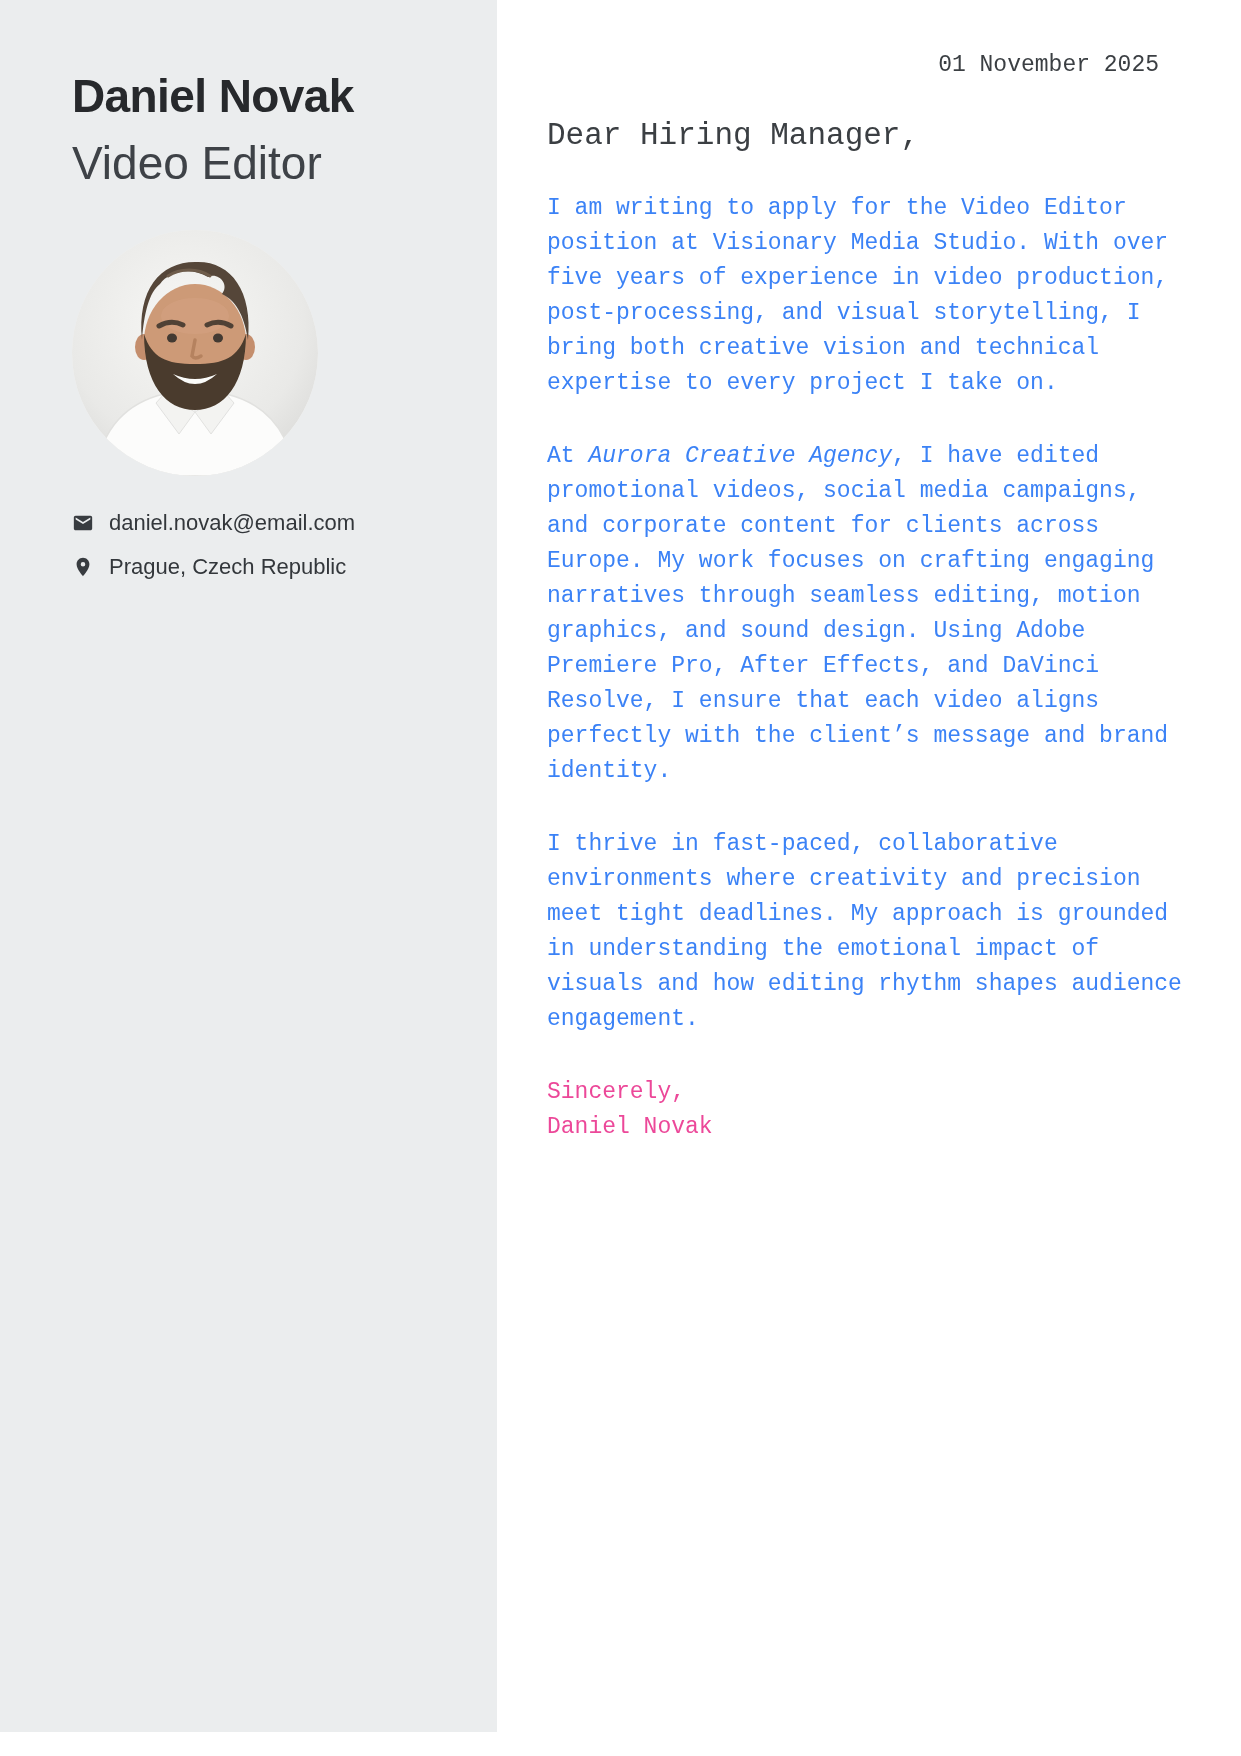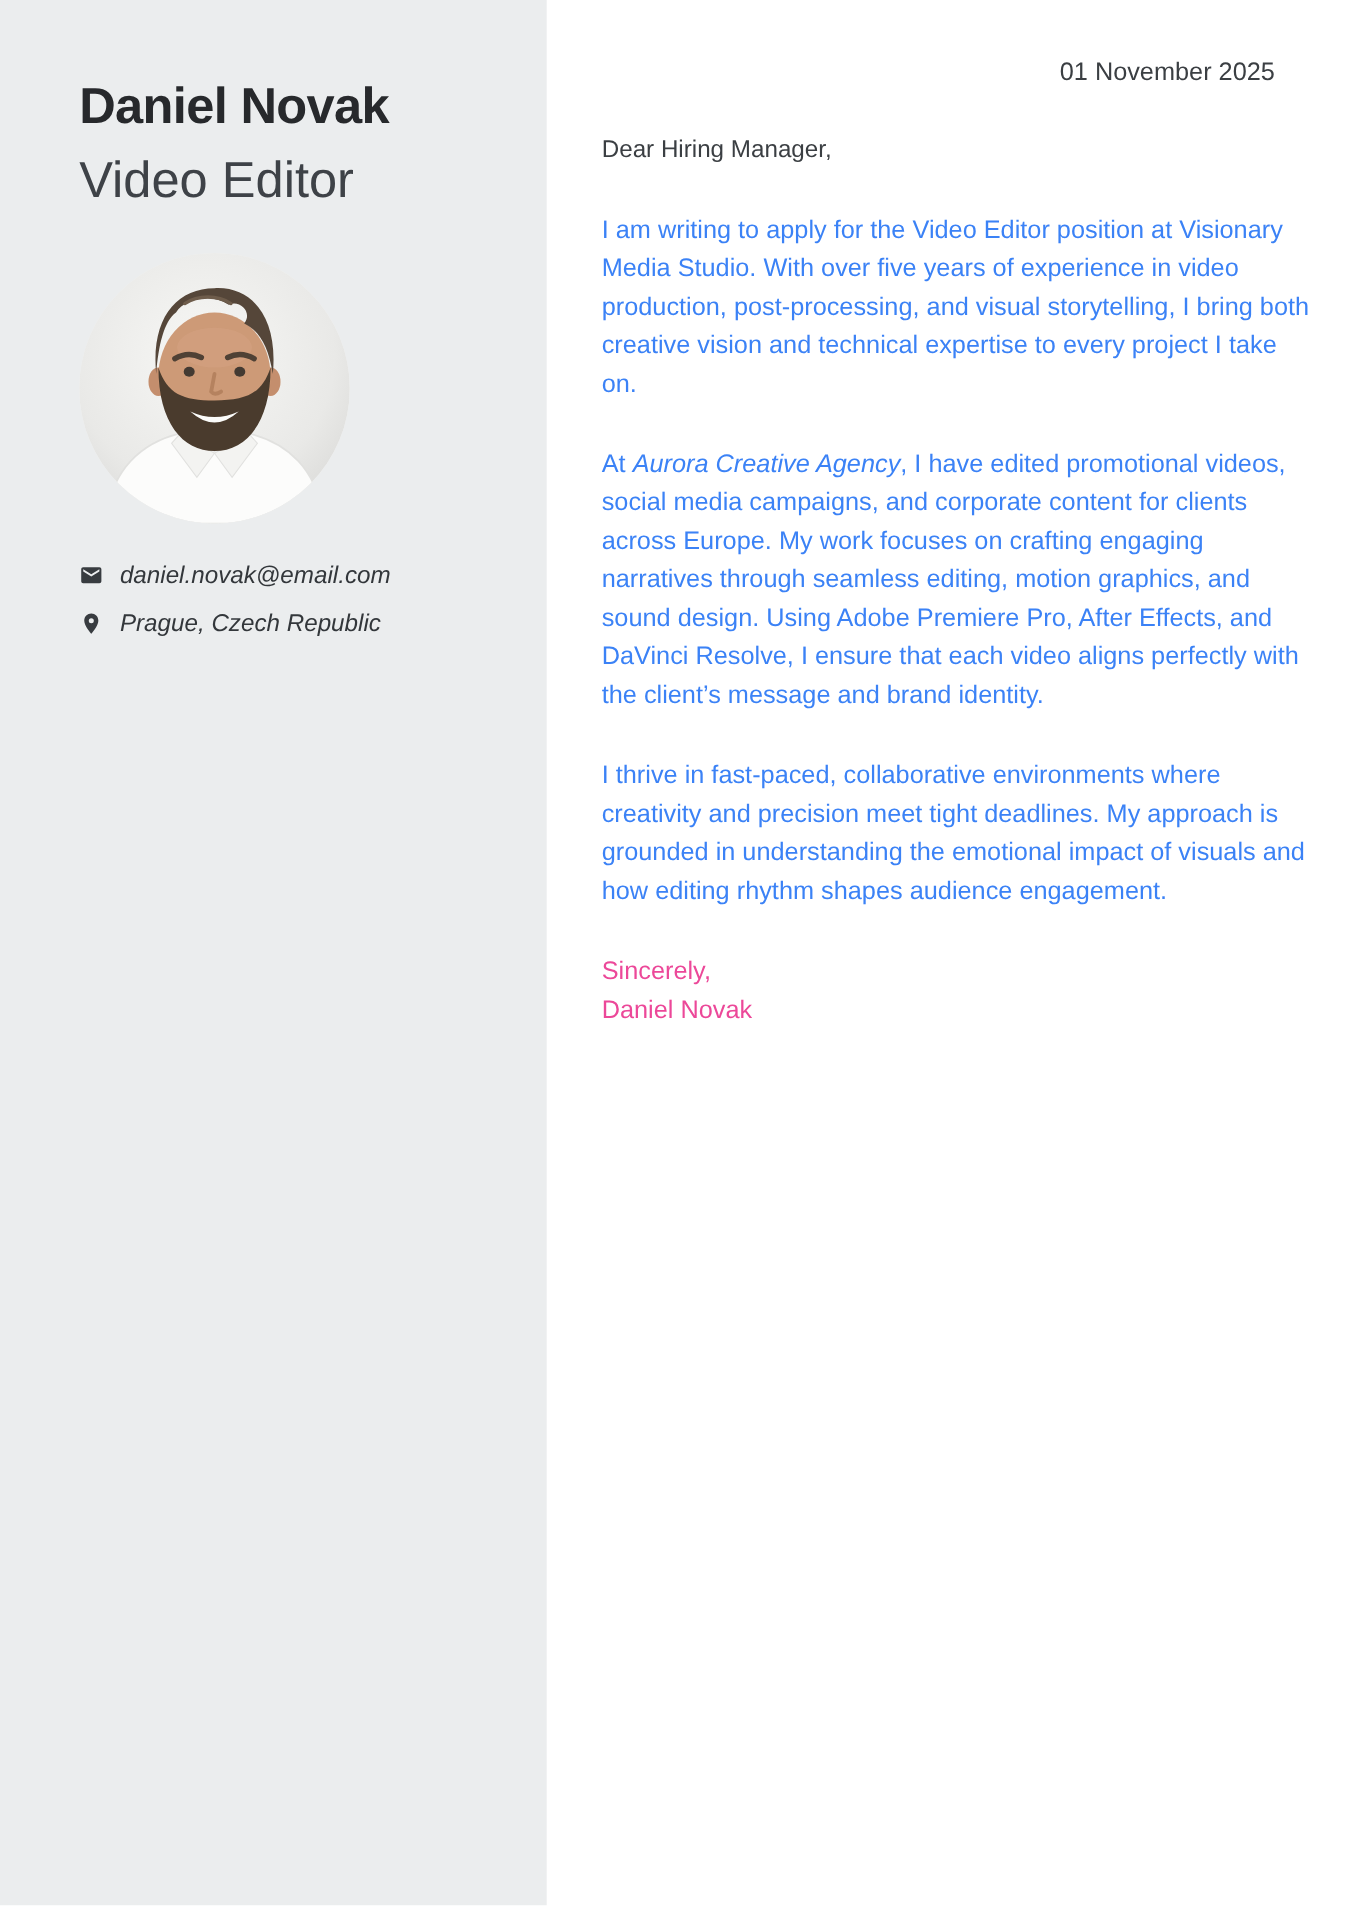--- a/index.html
+++ b/index.html
@@ -5,30 +5,30 @@
   html,body{margin:0;padding:0;background:#ffffff;}
   body{width:1241px;height:1756px;font-family:"Liberation Sans","DejaVu Sans",sans-serif;-webkit-font-smoothing:antialiased;}
   .page{position:relative;width:1241px;height:1732px;background:#ffffff;overflow:hidden;}
 
   
   .sidebar{position:absolute;left:0;top:0;width:497px;height:1756px;background:#ebedee;box-sizing:border-box;padding:70px 36px 0 72px;}
   .name{font-size:46px;line-height:1.15;font-weight:700;color:#27292c;letter-spacing:-0.6px;margin:0;}
   .role{font-size:46px;line-height:1.25;font-weight:400;color:#3e4247;margin-top:12px;}
   .avatar{width:246px;height:246px;border-radius:50%;overflow:hidden;margin-top:38px;background:#f0f0ee;}
   .avatar svg{display:block;width:246px;height:246px;}
-  .contacts{margin-top:34px;display:flex;flex-direction:column;gap:18px;font-style:italic;}
+  .contacts{margin-top:34px;display:flex;flex-direction:column;gap:18px;}
   .contact-row{display:flex;align-items:center;min-height:26px;}
   .contact-icon{width:24px;display:flex;justify-content:flex-start;align-items:center;flex:0 0 24px;}
   .contact-icon svg{display:block;}
   .contact-text{font-size:22px;color:#33373b;margin-left:13px;white-space:nowrap;}
 
   
-  .letter{position:absolute;left:497px;top:0;width:646px;box-sizing:content-box;padding:50px 0 0 50px;}
+  .letter{position:absolute;left:497px;top:0;width:646px;box-sizing:content-box;padding:50px 0 0 50px;font-family:Liberation Mono, monospace;}
   .date{font-size:23px;line-height:30px;color:#3b3f43;text-align:right;padding-right:34px;margin:0 0 38px 0;}
-  .salutation{font-size:22px;line-height:35px;color:#3b3f43;margin:0 0 38px 0;}
+  .salutation{font-size:31px;line-height:35px;color:#3b3f43;margin:0 0 38px 0;}
   .para{font-size:23px;line-height:35px;color:#3b82f6;margin:11px 0 38px 0;text-align:left;}
   .para i{font-style:italic;}
   .closing p{font-size:23px;line-height:35px;color:#ec4899;margin:0;}
 </style>
 </head>
 <body>
 
 <div class="page">
 
   <aside class="sidebar">

